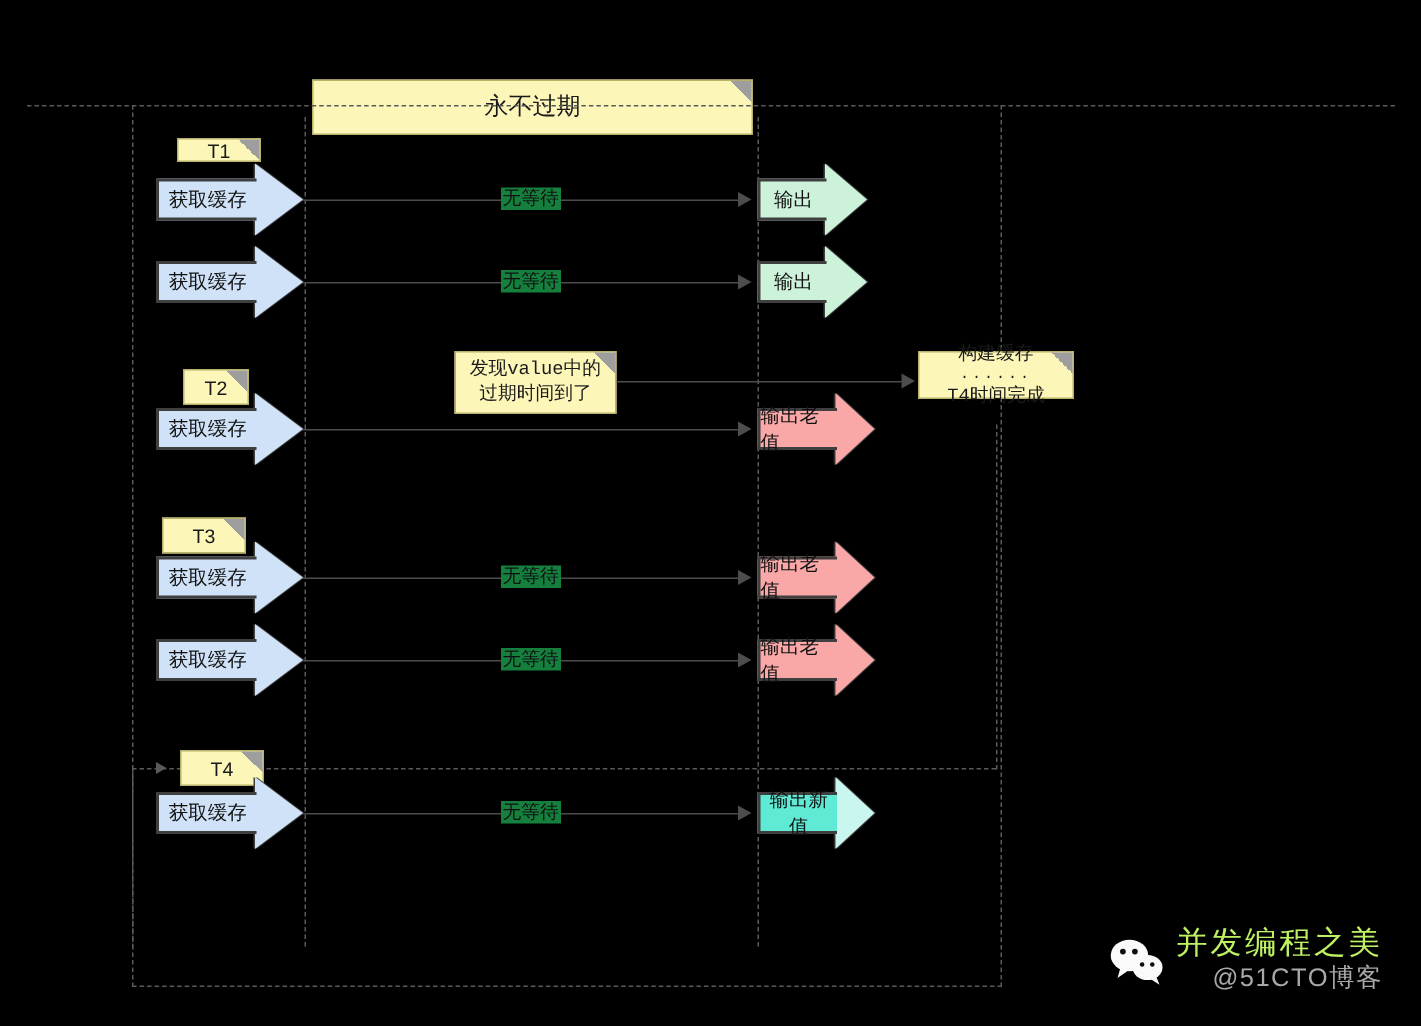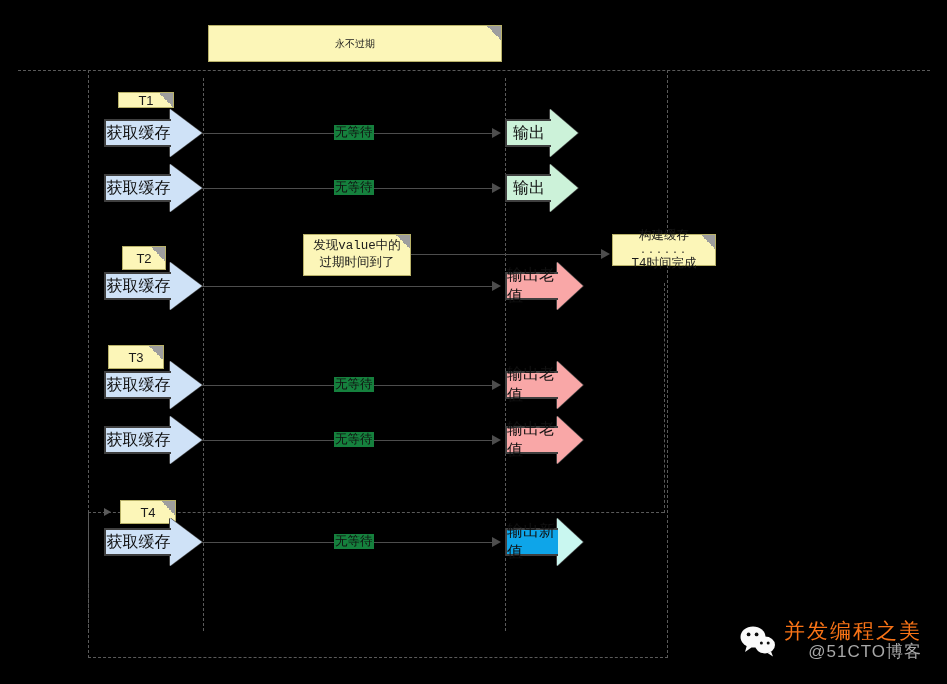--- a/index.html
+++ b/index.html
@@ -6,30 +6,30 @@
   #stage{position:relative;width:947px;height:684px;background:#000;
          font-family:"Liberation Sans","DejaVu Sans",sans-serif;overflow:hidden;}
   .abs{position:absolute;}
 
   
   .note{background:#fcf6b8;border:1px solid #b8b168;color:#1a1a1a;
         box-sizing:border-box;display:flex;flex-direction:column;
         align-items:center;justify-content:center;text-align:center;}
   .note .fold{position:absolute;right:0;top:0;width:14px;height:14px;
         background:linear-gradient(225deg,#9e9e9e 0 50%,transparent 50% 100%);}
-  .note.title{font-size:10px;}
+  .note.title{font-size:16px;margin-top:28px;}
   .note.tag{font-size:13px;}
   .note.multi{font-size:12.5px;line-height:1.35;font-family:Liberation Mono, monospace;}
 
   
   .bigarrow{position:absolute;display:flex;align-items:center;}
   .bigarrow .body{box-sizing:border-box;height:100%;display:flex;
         align-items:center;justify-content:center;
         border:2px solid #3f3f3f;border-right:none;
-        font-size:16px;color:#111;position:relative;z-index:2;}
+        font-size:13px;color:#111;position:relative;z-index:2;}
   .bigarrow .head{height:0;width:0;position:relative;z-index:1;}
 
   
   .hline{position:absolute;height:0;border-top:1.6px solid #4d4d4d;}
   .harrow{position:absolute;width:0;height:0;
         border-top:5px solid transparent;border-bottom:5px solid transparent;
         border-left:9px solid #4d4d4d;}
   .elabel{position:absolute;background:#15803d;color:#111;font-size:12.5px;
         padding:0 1px;line-height:15px;white-space:nowrap;}
 
@@ -37,21 +37,21 @@
   .vdash{position:absolute;width:0;border-left:1.4px dashed #5a5a5a;}
   .hdash{position:absolute;height:0;border-top:1.4px dashed #5a5a5a;}
   .boundary{position:absolute;box-sizing:border-box;border:1.4px dashed #5a5a5a;}
   .dasharrow{position:absolute;width:0;height:0;
         border-top:4px solid transparent;border-bottom:4px solid transparent;
         border-left:7px solid #5a5a5a;}
 
   
   #wm{position:absolute;display:flex;align-items:center;gap:8px;}
   #wm .txt{display:flex;flex-direction:column;align-items:flex-start;}
-  #wm .brand{color:#f97316;font-size:21px;letter-spacing:2px;line-height:22px;}
+  #wm .brand{color:#bef264;font-size:21px;letter-spacing:2px;line-height:22px;font-family:Liberation Mono, monospace;}
   #wm .sub{color:#a8a8a8;font-size:17px;letter-spacing:1px;line-height:20px;
         align-self:flex-end;}
 </style>
 </head>
 <body>
 
 <div id="stage">
 
   <div class="note title abs" style="left:208px;top:25px;width:294px;height:37px;">
     <span class="fold"></span>
@@ -206,21 +206,21 @@
       <span>获取缓存</span>
     </div>
     <div class="head" style="border-top:24px solid transparent;border-bottom:24px solid transparent;
                 border-left:32px solid #cfe2f7;margin-left:-1px;
                 filter:drop-shadow(1px 0 0 #3f3f3f) drop-shadow(-1px 0 0 #3f3f3f);"></div>
   </div>
   <div class="hline abs" style="left:200px;top:542px;width:292px;"></div>
   <div class="harrow abs" style="left:492px;top:537px;"></div>
   <div class="elabel abs" style="left:334px;top:534px;">无等待</div>
   <div class="bigarrow" style="left:505px;top:528px;width:78px;height:28px;">
-    <div class="body" style="width:55px;background:#0ea5e9;">
+    <div class="body" style="width:55px;background:#5eead4;text-align:center;">
       <span>输出新值</span>
     </div>
     <div class="head" style="border-top:24px solid transparent;border-bottom:24px solid transparent;
                 border-left:26px solid #c9f7f0;margin-left:-1px;
                 filter:drop-shadow(1px 0 0 #3f3f3f) drop-shadow(-1px 0 0 #3f3f3f);"></div>
   </div>
 
   <div id="wm" style="left:740px;top:620px;">
     <svg width="36" height="32" viewBox="0 0 36 32">
       <ellipse cx="13" cy="12" rx="12.5" ry="10.5" fill="#fafafa"></ellipse>

